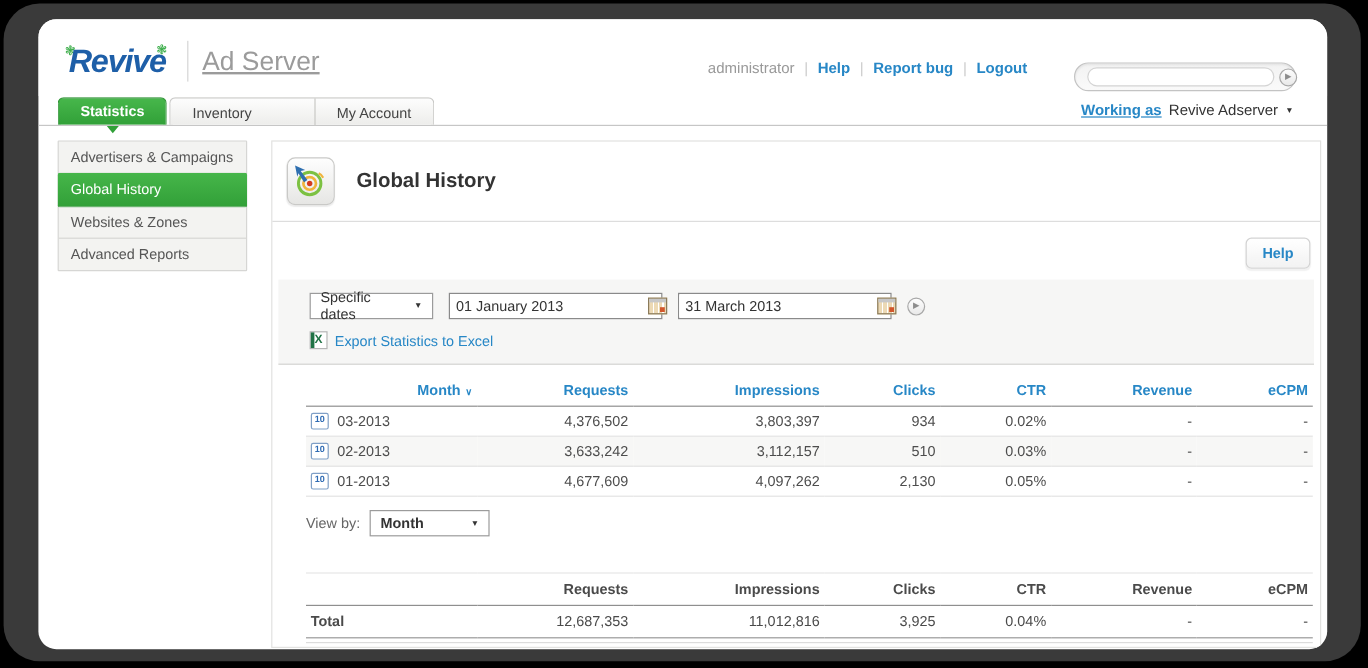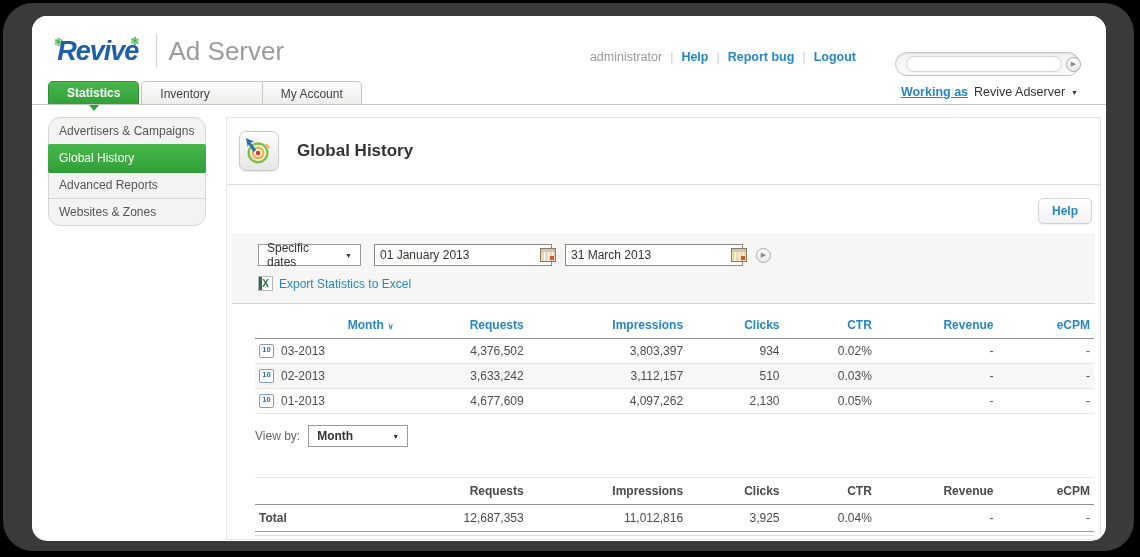--- a/index.html
+++ b/index.html
@@ -11,21 +11,21 @@
   .screen { position:absolute; left:32px; top:16px; right:34px; bottom:16px; background:#fff; border-radius:15px; overflow:hidden; font-size:12px; color:#444; }
 
   
   .topbar { height:64px; display:flex; justify-content:space-between; align-items:center; padding:0 16px 0 16px; background:#fff; }
   .logo { display:flex; align-items:center; position:relative; padding-top:6px; }
   .brand { font-size:27px; font-weight:bold; font-style:italic; color:#1e5fa8; letter-spacing:-1px; position:relative; }
   .leaf { color:#3bad49; font-size:11px; position:relative; }
   .leaf-l { top:-9px; left:6px; }
   .leaf-r { top:-10px; left:-8px; }
   .logo-div { width:1px; height:34px; background:#d5d5d5; margin:0 12px 0 8px; }
-  .product { font-size:26px; color:#9b9b9b; }
+  .product { font-size:22px; color:#9b9b9b;text-decoration:underline; }
   .user-nav { display:flex; align-items:center; gap:8px; font-size:12.5px; position:absolute; top:34px; right:250px; }
   .user-nav .user { color:#999; }
   .user-nav .sep { color:#ccc; }
   .toplink { color:#2787c6; font-weight:bold; text-decoration:none; cursor:pointer; }
   .searchbox { position:absolute; top:36px; right:26px; width:185px; height:24px; border:1px solid #c3c3c3; border-radius:13px; background:linear-gradient(#f2f2f2,#fafafa); display:flex; align-items:center; padding:0 3px 0 6px; gap:4px; box-shadow:inset 0 1px 2px rgba(0,0,0,.08); }
   .search-input { flex:1; height:16px; border:1px solid #d4d4d4; border-radius:9px; background:#fff; outline:none; font-size:11px; padding:0 6px; }
   .circle-btn { width:15px; height:15px; border-radius:50%; border:1px solid #a8a8a8; background:linear-gradient(#fdfdfd,#e9e9e9); color:#8d8d8d; font-size:7px; display:flex; align-items:center; justify-content:center; cursor:pointer; flex:0 0 auto; }
 
   
   .tabrow { position:relative; height:25px; border-bottom:1px solid #c6c6c6; padding-left:16px; display:flex; align-items:flex-end; }
@@ -35,21 +35,21 @@
   .tabgroup { display:flex; height:23px; background:linear-gradient(#fdfdfd,#ededeb); border:1px solid #c8c8c6; border-bottom:none; border-radius:5px 5px 0 0; margin-left:2px;gap:34px; }
   .tabgroup .tab { color:#444; }
   .tabgroup .tab + .tab { border-left:1px solid #c8c8c6; }
   .working-as { position:absolute; right:28px; bottom:5px; font-size:12.5px; display:flex; align-items:center; gap:6px; }
   .working-as .wa-link { color:#2787c6; font-weight:bold; text-decoration:underline; cursor:pointer; }
   .working-as .wa-account { color:#333; cursor:pointer; }
   .caret { font-size:7px; color:#333; }
 
   
   .content { display:flex; align-items:flex-start; padding-top:12px; height:calc(100% - 90px); }
-  .sidebar { width:158px; margin-left:16px; border:1px solid #d6d6d4; border-radius:12px; background:#f3f3f1; flex:0 0 auto; }
+  .sidebar { width:158px; margin-left:16px; border:1px solid #d6d6d4; border-radius:1px; background:#f3f3f1; flex:0 0 auto; }
   .side-item { padding:6px 10px; font-size:12px; color:#555; border-bottom:1px solid #d6d6d4; cursor:pointer; }
   .side-item:last-child { border-bottom:none; }
   .side-item.active { background:linear-gradient(#46b64a,#32a038); border-color:#2e9434; color:#fff; margin:-1px; padding:7px 11px; border-radius:2px; position:relative; }
 
   .panel { flex:1; margin:0 5px 0 20px; border:1px solid #e2e2e0; background:#fff; height:100%; }
   .panel-header { display:flex; align-items:center; gap:18px; padding:13px 12px; border-bottom:1px solid #ddd; }
   .page-icon { width:40px; height:40px; border:1px solid #c9c9c7; border-radius:7px; background:linear-gradient(#fefefe,#e6e6e4); display:flex; align-items:center; justify-content:center; box-shadow:0 1px 1px rgba(0,0,0,.08); }
   .page-title { font-size:17px; font-weight:bold; color:#333; }
 
   .help-row { display:flex; justify-content:flex-end; padding:13px 8px 0 0; }
@@ -144,22 +144,22 @@
         <span class="wa-account">Revive Adserver</span>
         <span class="caret">▼</span>
       </div>
     </div>
 
     <div class="content">
 
       <div class="sidebar">
         <div class="side-item">Advertisers &amp; Campaigns</div>
         <div class="side-item active">Global History</div>
+        <div class="side-item">Websites &amp; Zones</div>
         <div class="side-item">Advanced Reports</div>
-        <div class="side-item">Websites &amp; Zones</div>
       </div>
 
       <div class="panel">
         <div class="panel-header">
           <div class="page-icon">
             <svg width="30" height="30" viewBox="0 0 32 32">
               <circle cx="15" cy="18" r="10" fill="none" stroke="#7cc142" stroke-width="2.6"></circle>
               <circle cx="15" cy="18" r="5.6" fill="none" stroke="#f0b43c" stroke-width="2.4"></circle>
               <circle cx="15" cy="18" r="2.4" fill="#d43a1e"></circle>
               <path d="M23 9 A 8 8 0 0 1 27 13" fill="none" stroke="#f0b43c" stroke-width="2"></path>

